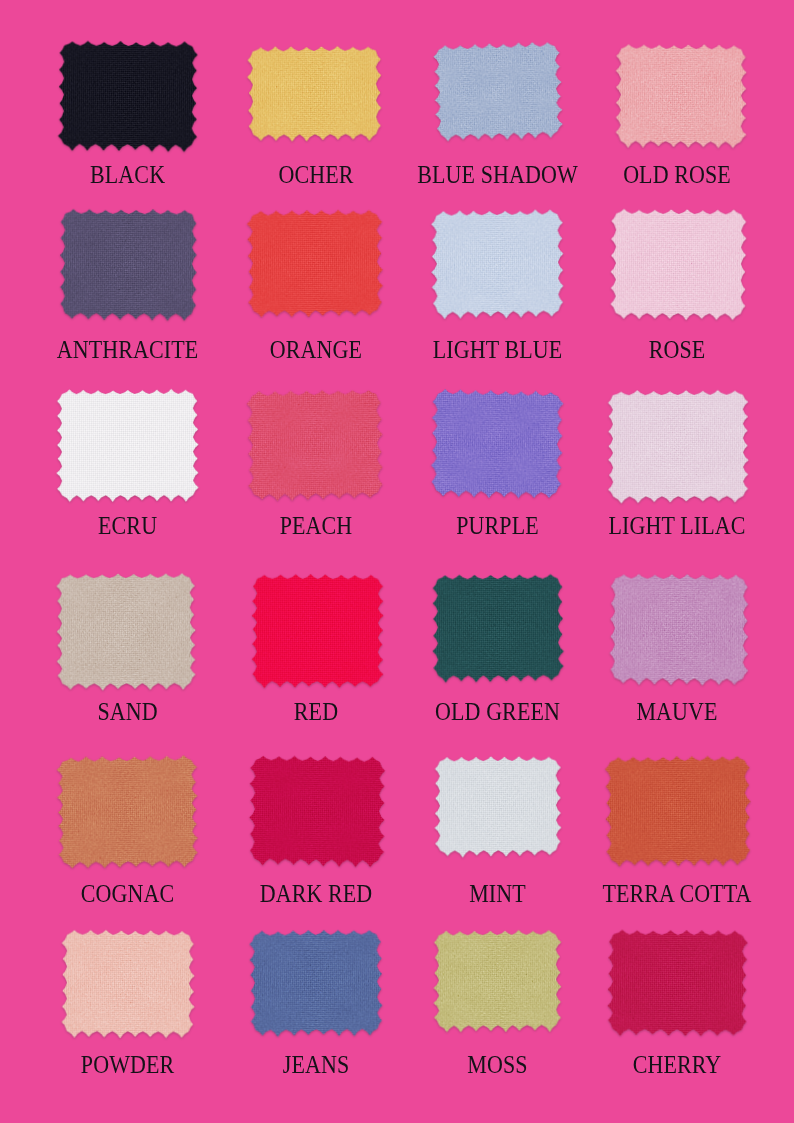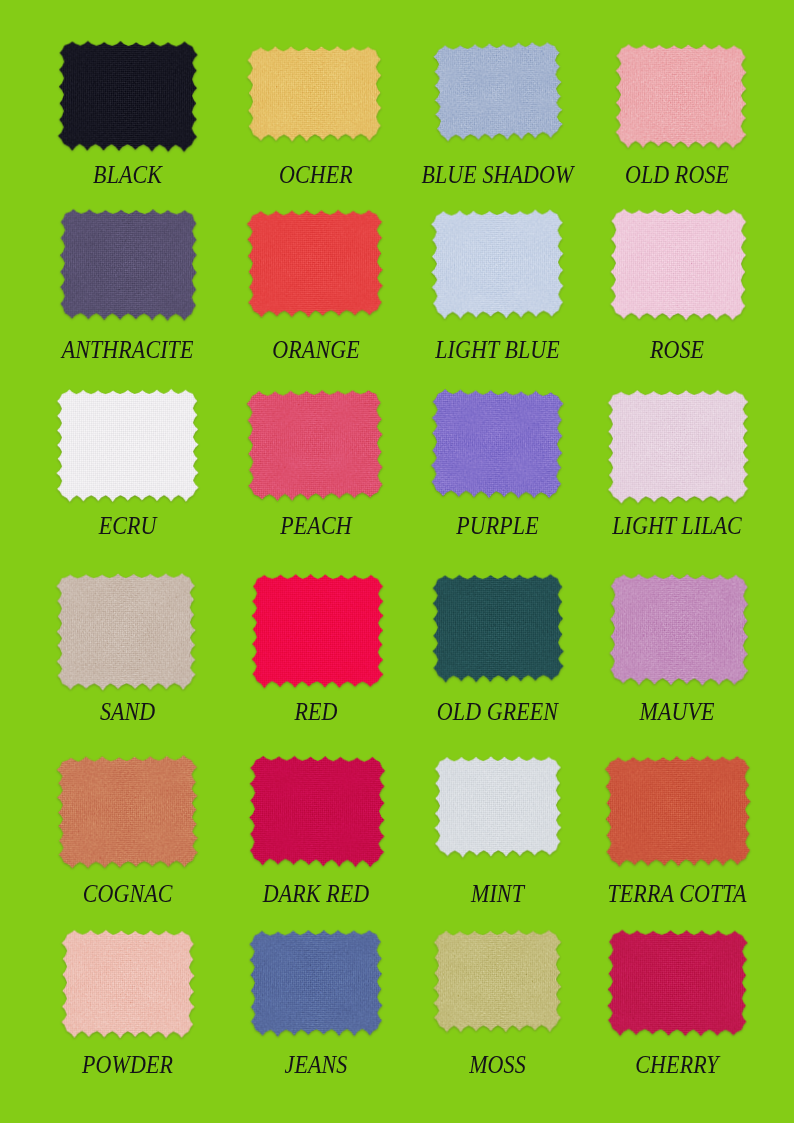--- a/index.html
+++ b/index.html
@@ -1,20 +1,20 @@
 <!DOCTYPE html>
 <html><head>
 <meta charset="utf-8">
 <title>Fabric Colour Swatch Chart</title>
 <style>
   html,body{margin:0;padding:0;}
   body{width:794px;height:1123px;background:#ffffff;overflow:hidden;
        font-family:"Liberation Serif","DejaVu Serif",serif;
        -webkit-font-smoothing:antialiased;}
-  .sheet{position:relative;width:794px;height:1123px;background:#84cc16;font-style:italic;}
+  .sheet{position:relative;width:794px;height:1123px;background:#ec4899;}
   .cell{position:absolute;}
   .swatch{position:absolute;overflow:visible;}
   .label{position:absolute;text-align:center;color:#141218;white-space:nowrap;
          font-size:22px;line-height:22px;letter-spacing:0.1px;
          transform:scaleY(1.14);transform-origin:center top;}
   .swatch rect{shape-rendering:crispEdges;}
 </style>
 </head>
 <body>
 

